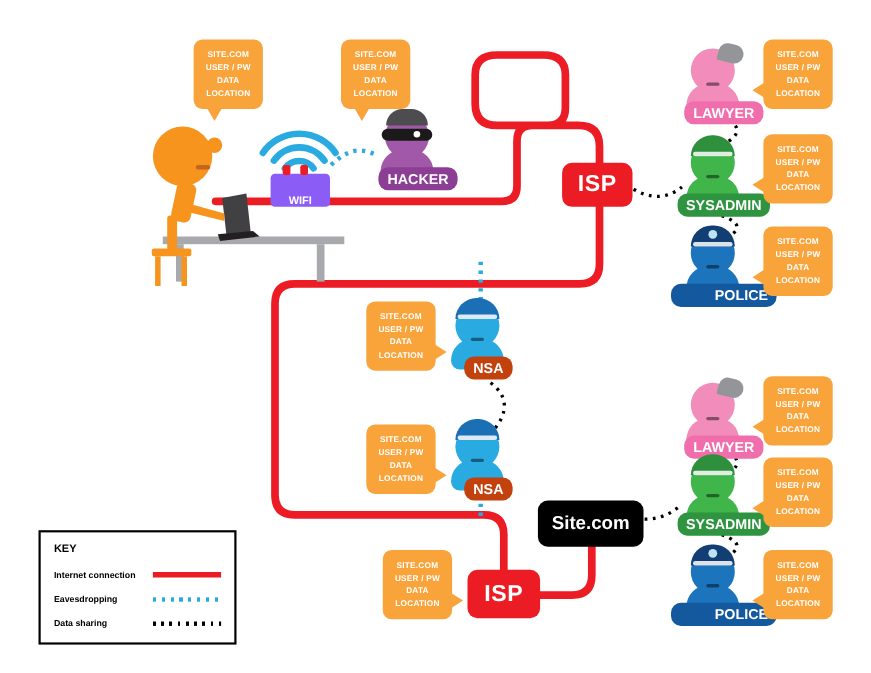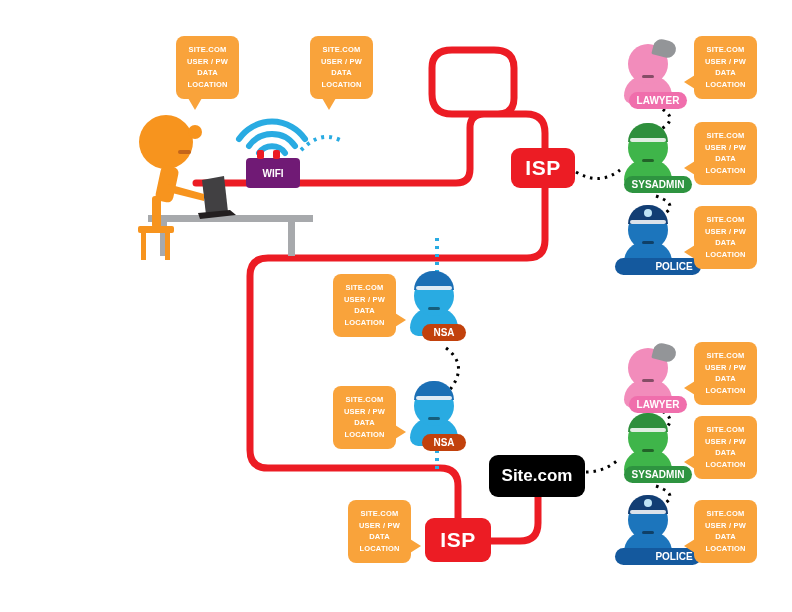--- a/index.html
+++ b/index.html
@@ -25,35 +25,35 @@
   .box {
     position:absolute; z-index:4; display:flex; align-items:center; justify-content:center;
     color:#fff; font-weight:bold;
   }
   .isp { background:#EC1C24; border-radius:9px; font-size:21px; letter-spacing:.5px; }
   .sitecom { background:#000; border-radius:9px; font-size:17px; }
 
   
   .router {
     position:absolute; z-index:3; left:246px; top:158px; width:54px; height:30px;
-    background:#701a75; border-radius:4px; display:flex; align-items:center; justify-content:center;
+    background:#8b5cf6; border-radius:4px; display:flex; align-items:flex-end; justify-content:center;
     color:#fff; font-weight:bold; font-size:10px;
   }
   .router::before, .router::after {
     content:""; position:absolute; top:-8px; width:7px; height:9px; background:#EC1C24; border-radius:2px;
   }
   .router::before { left:11px; } .router::after { left:27px; }
 
   
   .char { position:absolute; z-index:3; width:72px; display:flex; flex-direction:column; align-items:center; }
   .head { width:40px; height:40px; border-radius:50%; position:relative; }
   .mouth { position:absolute; bottom:6px; left:14px; width:12px; height:3px; border-radius:2px; background:rgba(0,0,0,.45); }
   .body { width:48px; height:28px; margin-top:-8px; border-radius:24px 24px 10px 10px; }
   .ribbon {
-    margin-top:-12px; position:relative; z-index:2; color:#fff; font-weight:bold; font-size:10px;
+    margin-top:-12px; position:relative; z-index:2; color:#fff; font-weight:bold; font-size:13px;
     padding:3px 8px; border-radius:9px; white-space:nowrap; min-width:28px; text-align:center;margin-left:20px;
   }
   .c-pink  { background:#F28CBB; } .r-pink  { background:#F06EAC; }
   .c-green { background:#3FB54A; } .r-green { background:#2E9440; }
   .c-police{ background:#1C75BC; } .r-police{ background:#14599E;padding-left:40px; }
   .c-nsa   { background:#29ABE2; } .r-nsa   { background:#c2410c; }
   .c-purp  { background:#A158A8; } .r-purp  { background:#8B3E94; }
 
   .cap { position:absolute; top:-5px; left:0; width:40px; height:19px; border-radius:20px 20px 0 0; }
   .cap::after { content:""; position:absolute; bottom:0; left:2px; right:2px; height:4px; background:rgba(255,255,255,.85); border-radius:2px; }
@@ -133,20 +133,29 @@
       <rect x="20" y="128" width="36" height="7" rx="2"></rect>
       <rect x="23" y="135" width="5" height="27"></rect>
       <rect x="47" y="135" width="5" height="27"></rect>
     </g>
   </svg>
 
   <div class="router">
     <span>WIFI</span>
   </div>
 
+  <div class="char" style="left:334px;top:104px">
+    <div class="head c-purp">
+      <div class="beanie"></div>
+      <div class="mask"></div>
+      <div class="eye"></div>
+    </div>
+    <div class="body c-purp"></div>
+    <div class="ribbon r-purp">HACKER</div>
+  </div>
 
   <div class="box isp" style="left:511px;top:148px;width:64px;height:40px">
     <span>ISP</span>
   </div>
   <div class="box isp" style="left:425px;top:518px;width:66px;height:44px">
     <span>ISP</span>
   </div>
   <div class="box sitecom" style="left:489px;top:455px;width:96px;height:42px">
     <span>Site.com</span>
   </div>
@@ -260,14 +269,29 @@
 LOCATION</div>
   <div class="callout tail-l" style="left:694px;top:416px">SITE.COM
 USER / PW
 DATA
 LOCATION</div>
   <div class="callout tail-l" style="left:694px;top:500px">SITE.COM
 USER / PW
 DATA
 LOCATION</div>
 
+  <div class="legend">
+    <div class="legend-title">KEY</div>
+    <div class="legend-row">
+      <span class="legend-label">Internet connection</span>
+      <span class="line-sample sample-red"></span>
+    </div>
+    <div class="legend-row">
+      <span class="legend-label">Eavesdropping</span>
+      <span class="line-sample sample-blue"></span>
+    </div>
+    <div class="legend-row">
+      <span class="legend-label">Data sharing</span>
+      <span class="line-sample sample-black"></span>
+    </div>
+  </div>
 
 </div>
 
 </body></html>

